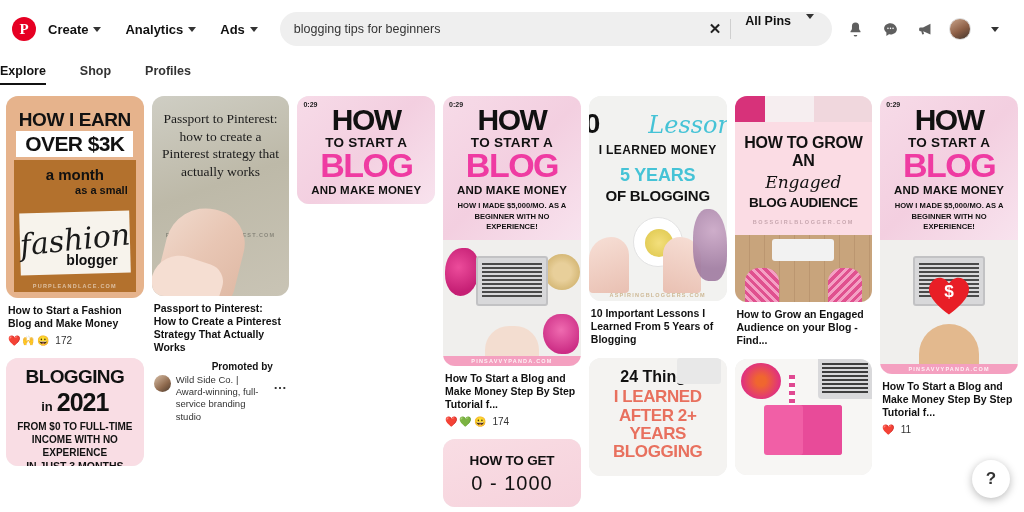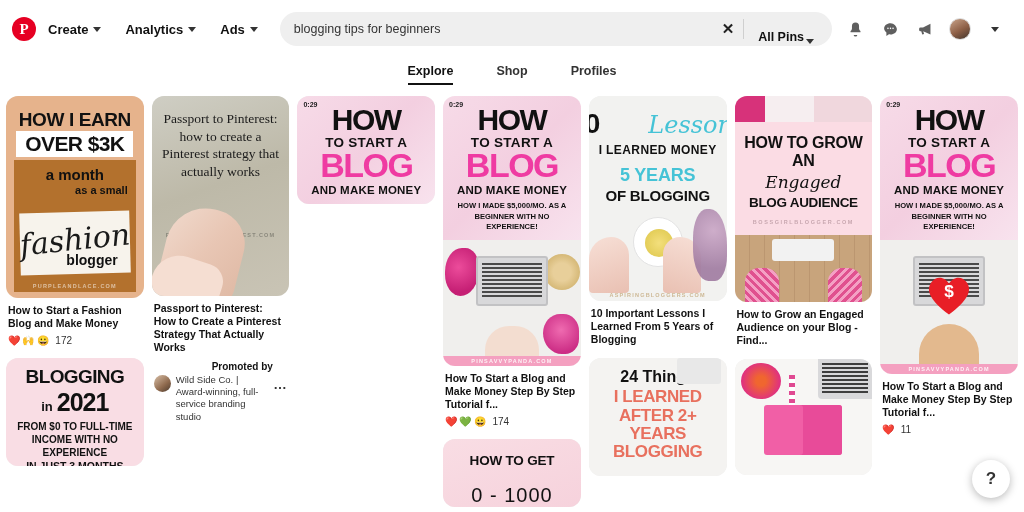--- a/index.html
+++ b/index.html
@@ -61,42 +61,42 @@
   .clearbtn {
     width: 30px; height: 30px; flex: none;
     display: flex; align-items: center; justify-content: center;
     cursor: pointer; font-size: 15px; color: #222;
     background: none; border: none; font-weight: 600;
   }
   .vdivider {
     width: 1px; height: 20px; background: #cfcfcf; flex: none;
   }
   .allpins {
-    display: flex; align-items: flex-end; gap: 2px;
+    display: flex; align-items: flex-start; gap: 15px;
     padding: 0 14px; height: 30px;
     font-size: 12.5px; font-weight: bold; color: #111;
     cursor: pointer; white-space: nowrap;
     border-radius: 18px;
   }
   .iconbtn {
     width: 34px; height: 34px; flex: none;
     display: flex; align-items: center; justify-content: center;
     border-radius: 50%; cursor: pointer; color: #5f5f5f;
   }
   .avatar {
     width: 22px; height: 22px; border-radius: 50%;
     background: linear-gradient(150deg,#c9a48b 0%,#8d5f46 55%,#40342c 100%);
     border: 1px solid #ddd;
   }
   .hdr-right { display: flex; align-items: center; gap: 1px; margin-left: 6px; }
 
   
   .tabs {
-    display: flex; justify-content: center; align-items: center;
-    gap: 43px; height: 32px;
+    display: flex; justify-content: flex-start; align-items: center;
+    gap: 34px; height: 32px;
   }
   .tab {
     font-size: 12.5px; font-weight: bold; color: #333;
     cursor: pointer; padding-bottom: 5px;
     border-bottom: 2.5px solid transparent;
   }
   .tab.active { color: #111; border-bottom-color: #111; }
 
   
   .grid {
@@ -268,21 +268,21 @@
   .pA .b2row { display: flex; align-items: baseline; gap: 4px; justify-content: center; }
   .pA .bin { font-size: 13px; font-weight: bold; }
   .pA .b2 { font-size: 25px; font-weight: bold; letter-spacing: -1px; }
   .pA .b3 { font-size: 10px; font-weight: bold; line-height: 1.3; margin-top: 3px; color: #111; }
   .pA .b4 { font-size: 10.5px; font-weight: bold; color: #111; margin-top: 1px; }
   .pA .sw { position: absolute; left: 4px; right: 4px; top: 40px; bottom: 10px; background: #fdf0f3; z-index: -1; }
 
   
   .pB { height: 68px; background: linear-gradient(160deg,#f9dde4,#f6d2dc); padding: 14px 6px 0; }
   .pB .c1 { font-size: 13.5px; font-weight: bold; letter-spacing: -.2px; }
-  .pB .c2 { font-size: 20px; letter-spacing: 1px; font-weight: normal; margin-top: 16px; }
+  .pB .c2 { font-size: 20px; letter-spacing: 1px; font-weight: normal; margin-top: 4px; }
 
   
   .pC { height: 118px; background: #f4f3f1; padding: 10px 6px 0; }
   .pC .k { position: absolute; right: 6px; top: 0; width: 44px; height: 26px;
     background: #e8e8e8; border-radius: 3px; }
   .pC .d1 { font-size: 16px; font-weight: bold; color: #111; }
   .pC .d2 { font-size: 17px; font-weight: bold; color: #e8705e; line-height: 1.08; letter-spacing: -.4px; margin-top: 2px; }
 
   
   .pD { height: 116px; background: #f7f6f4; }

